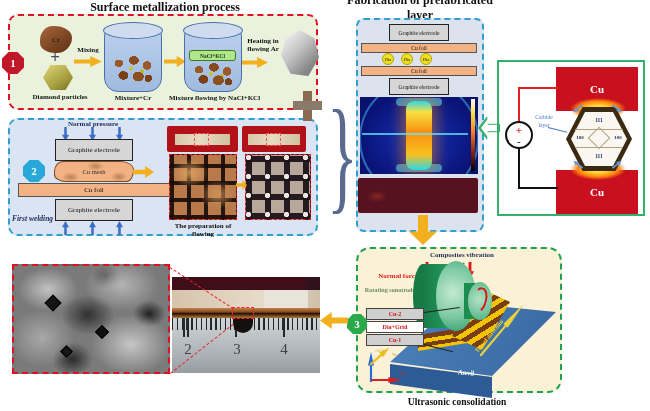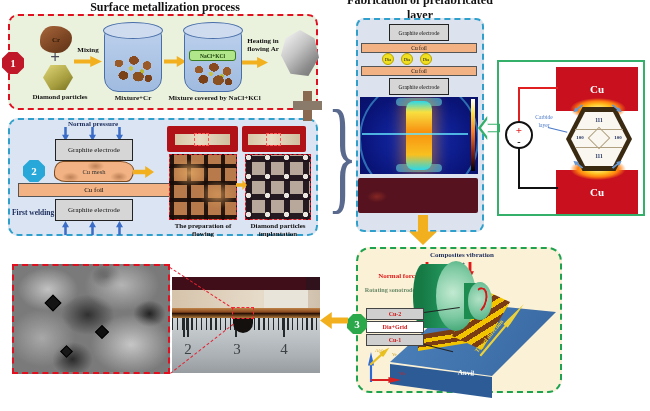--- a/index.html
+++ b/index.html
@@ -78,21 +78,21 @@
     <div class="a particles" style="left:6px;top:26px;width:44px;height:30px;"></div>
   </div>
   <div class="a ctr fs7 b" style="left:98px;top:93px;width:70px;height:10px;">Mixture+Cr</div>
 
   <div class="a yellow ar-right" style="left:164px;top:56px;width:22px;height:11px;"></div>
 
   <div class="a beaker" style="left:184px;top:28px;width:58px;height:64px;">
     <div class="a ctr fs55 b" style="left:4px;top:21px;width:47px;height:11px;background:#b2e68a;border:1px solid #3a7a20;border-radius:3px;color:#143a08;">NaCl+KCl</div>
     <div class="a particles" style="left:6px;top:34px;width:44px;height:24px;"></div>
   </div>
-  <div class="a ctr fs7 b" style="left:162px;top:93px;width:105px;height:10px;">Mixture covered by NaCl+KCl</div>
+  <div class="a ctr fs7 b" style="left:162px;top:93px;width:105px;height:10px;">Mixture flowing by NaCl+KCl</div>
 
   <div class="a ctr fs7 b" style="left:240px;top:36px;width:46px;height:20px;line-height:1.1;">Heating in flowing Ar</div>
   <div class="a yellow ar-right" style="left:242px;top:57px;width:26px;height:11px;"></div>
   <div class="a" style="left:281px;top:30px;width:38px;height:46px;background:linear-gradient(135deg,#f0f0f0 10%,#c2c2c2 45%,#8c8c8c 75%,#6e6e6e);clip-path:polygon(50% 0,88% 18%,100% 60%,72% 100%,25% 95%,0 55%,12% 18%);"></div>
 
   <div class="a panel" style="left:8px;top:118px;width:310px;height:118px;background:#dae4f2;border:2px dashed #2fa0cc;"></div>
   <div class="a ctr badge" style="left:23px;top:160px;background:#28a8d8;">2</div>
 
   <div class="a ctr fs7 b navy" style="left:58px;top:119px;width:70px;height:10px;">Normal pressure</div>
   <div class="a bluearr ar-down" style="left:62px;top:127px;width:7px;height:14px;"></div>
@@ -100,39 +100,38 @@
   <div class="a bluearr ar-down" style="left:116px;top:127px;width:7px;height:14px;"></div>
 
   <div class="a ctr fs7 gbox" style="left:55px;top:139px;width:78px;height:22px;">Graphite electrode</div>
   <div class="a ctr fs65" style="left:54px;top:161px;width:80px;height:21px;background:#f2b283;border:1px solid #7a4a20;border-radius:12px 18px 10px 16px/14px 12px 16px 10px;background-image:radial-gradient(12px 7px at 20% 80%,rgba(110,55,18,.4),transparent 72%),radial-gradient(12px 7px at 52% 22%,rgba(110,55,18,.4),transparent 72%),radial-gradient(12px 7px at 82% 78%,rgba(110,55,18,.4),transparent 72%);color:#333;">Cu mesh</div>
   <div class="a ctr fs7 copper" style="left:18px;top:183px;width:152px;height:14px;">Cu foil</div>
   <div class="a ctr fs7 gbox" style="left:55px;top:199px;width:78px;height:22px;">Graphite electrode</div>
 
   <div class="a bluearr ar-up" style="left:62px;top:221px;width:7px;height:14px;"></div>
   <div class="a bluearr ar-up" style="left:89px;top:221px;width:7px;height:14px;"></div>
   <div class="a bluearr ar-up" style="left:116px;top:221px;width:7px;height:14px;"></div>
-  <div class="a fs75 b navy" style="left:12px;top:208px;width:60px;">First welding</div>
+  <div class="a fs75 b navy" style="left:12px;top:214px;width:60px;font-style:italic;">First welding</div>
 
   <div class="a yellow ar-right" style="left:133px;top:166px;width:21px;height:12px;"></div>
 
   <div class="a" style="left:167px;top:126px;width:71px;height:26px;background:#b01218;border-radius:2px;">
     <div class="a" style="left:8px;top:8px;width:55px;height:11px;background:linear-gradient(90deg,#d8c8a8,#e8dcc4 45%,#d0c0a0);"></div>
     <div class="a" style="left:27px;top:7px;width:15px;height:13px;border:1px dashed #ff5050;"></div>
   </div>
   <div class="a" style="left:242px;top:126px;width:64px;height:26px;background:#b01218;border-radius:2px;">
     <div class="a" style="left:6px;top:8px;width:52px;height:11px;background:linear-gradient(90deg,#d8c8a8,#e8dcc4 45%,#d0c0a0);"></div>
     <div class="a" style="left:24px;top:7px;width:15px;height:13px;border:1px dashed #ff5050;"></div>
   </div>
 
   <div class="a mesh1" style="left:169px;top:154px;width:68px;height:66px;border:1.5px dashed #e01020;"></div>
   <div class="a mesh2" style="left:245px;top:154px;width:66px;height:66px;border:1.5px dashed #e01020;"></div>
   <div class="a yellow ar-right" style="left:236px;top:180px;width:11px;height:10px;"></div>
 
   <div class="a ctr fs7 b" style="left:163px;top:222px;width:80px;height:18px;line-height:1.1;">The preparation of flowing</div>
-  <div class="a ctr fs7 b" style="left:242px;top:222px;width:72px;height:18px;line-height:1.1;">Diamond particles implantation</div>
 
   <div class="a" style="left:303px;top:91px;width:9px;height:30px;background:#8a6a50;"></div>
   <div class="a" style="left:293px;top:101px;width:29px;height:9px;background:#8a7a6a;"></div>
   <div class="a" style="left:316px;top:90px;width:44px;height:130px;font-size:128px;line-height:128px;color:#5a6a8e;transform:scaleX(.5);font-family:'Liberation Serif',serif;">}</div>
 
   <div class="a ctr fs9 b" style="left:335px;top:2px;width:170px;height:12px;">Fabrication of prefabricated layer</div>
   <div class="a" style="left:356px;top:18px;width:128px;height:214px;background:#dce3ee;border:2px dashed #2fa0cc;border-radius:8px;"></div>
 
   <div class="a ctr fs55 gbox" style="left:389px;top:24px;width:60px;height:17px;">Graphite electrode</div>
   <div class="a ctr fs55 copper" style="left:361px;top:43px;width:116px;height:10px;">Cu foil</div>
@@ -229,20 +228,21 @@
   <div class="a ar-up" style="left:368px;top:352px;width:6px;height:30px;background:#2a6ad8;"></div>
   <div class="a ar-right" style="left:371px;top:377px;width:30px;height:6px;background:#d82020;"></div>
   <div class="a ar-right" style="left:370px;top:362px;width:26px;height:6px;background:#e8c020;transform:rotate(-42deg);transform-origin:0 50%;"></div>
   <div class="a fs5" style="left:375px;top:348px;color:#d8a820;">A(f)</div>
   <div class="a fs5" style="left:392px;top:352px;color:#c8a020;">Vr</div>
   <div class="a fs5" style="left:399px;top:371px;color:#d82020;">Vb</div>
 
   <div class="a ctr badge" style="left:347px;top:314px;width:20px;height:20px;background:#2aa84a;">3</div>
   <div class="a yellow ar-left" style="left:320px;top:312px;width:28px;height:17px;"></div>
 
+  <div class="a ctr fs95 b" style="left:382px;top:395px;width:150px;height:13px;">Ultrasonic consolidation</div>
 
   <div class="a sem" style="left:12px;top:264px;width:158px;height:110px;border:2px dashed #e01020;">
     <div class="a" style="left:33px;top:31px;width:12px;height:12px;background:#141414;border:1px solid #000;transform:rotate(45deg);"></div>
     <div class="a" style="left:83px;top:61px;width:10px;height:10px;background:#101010;border:1px solid #000;transform:rotate(45deg);"></div>
     <div class="a" style="left:48px;top:81px;width:9px;height:9px;background:#181818;border:1px solid #000;transform:rotate(45deg);"></div>
   </div>
 
   <div class="a" style="left:172px;top:277px;width:148px;height:96px;overflow:hidden;background:#c9b396;">
     <div class="a" style="left:0;top:0;width:148px;height:13px;background:#3f0e18;"></div>
     <div class="a" style="left:134px;top:0;width:14px;height:36px;background:#30121c;"></div>

